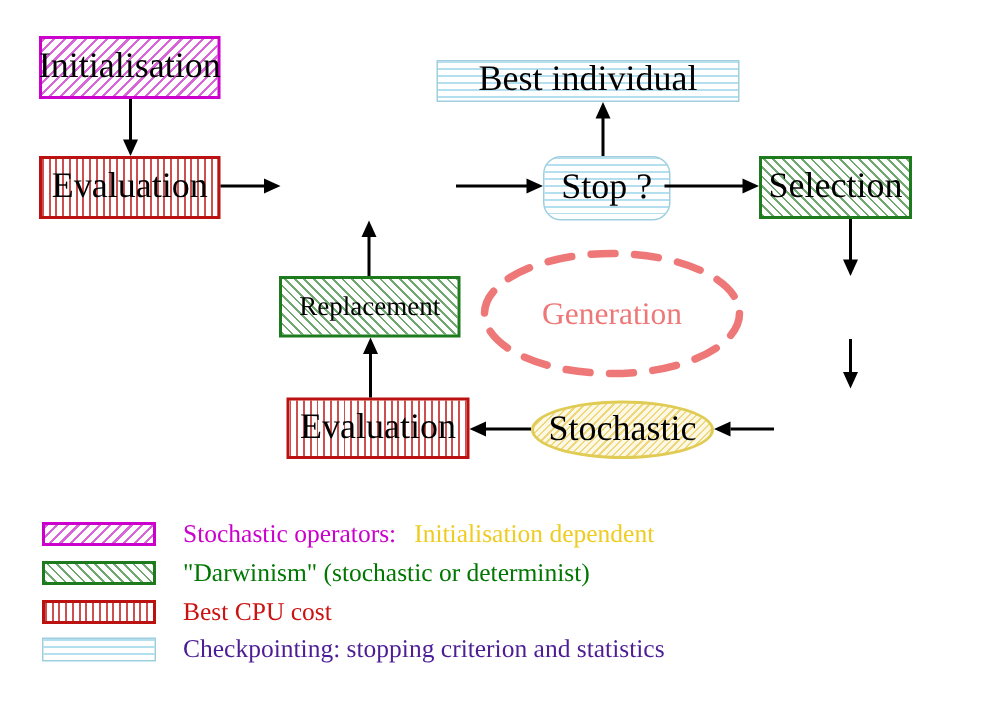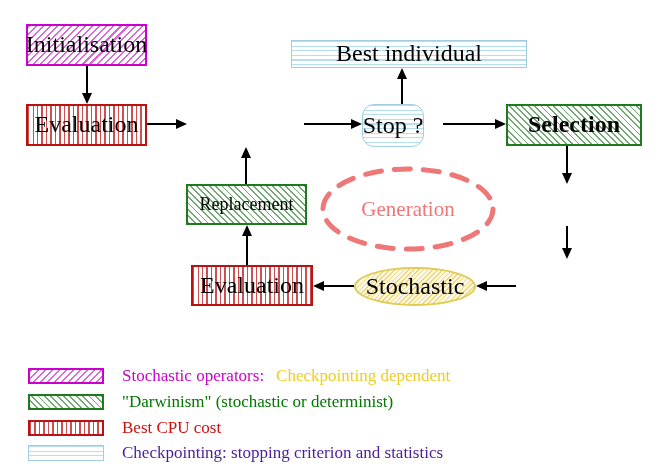--- a/index.html
+++ b/index.html
@@ -45,44 +45,44 @@
   .ahead.left  { border-top:5px solid transparent; border-bottom:5px solid transparent; border-right:11px solid #000; }
   
   #generation { position:absolute; left:318px; top:165px; width:180px; height:88px; }
   #generation svg { position:absolute; left:0; top:0; }
   #generation .gen-label {
     position:absolute; left:0; top:0; width:100%; height:100%;
     display:flex; align-items:center; justify-content:center;
     color:#ee7777; font-size:21px;
   }
   
-  .legend-row { position:absolute; left:28px; height:17px; display:flex; align-items:center;margin-top:20px; }
+  .legend-row { position:absolute; left:28px; height:17px; display:flex; align-items:center; }
   .swatch { width:76px; height:16px; box-sizing:border-box; flex:0 0 auto; }
   .legend-text { margin-left:18px; font-size:17px; white-space:nowrap; }
   .lt-magenta { color:#cc00cc; }
   .lt-yellow  { color:#eecc22; margin-left:12px; }
   .lt-green   { color:#007700; }
   .lt-red     { color:#cc1111; }
   .lt-cyan    { color:#4c1d95; }
 </style>
 </head>
 <body>
 
 <div id="canvas">
 
   <div class="node hatch-magenta" style="left:26px; top:24px; width:121px; height:42px;">Initialisation</div>
 
   <div class="node lines-red" style="left:26px; top:104px; width:121px; height:42px;">Evaluation</div>
 
 
-  <div class="node lines-cyan" style="left:291px; top:40px; width:236px; height:28px;">Best individual</div>
+  <div class="node lines-cyan" style="left:291px; top:40px; width:202px; height:28px;">Best individual</div>
 
-  <div class="node lines-cyan rounded" style="left:362px; top:104px; width:62px; height:43px;">Stop ?</div>
+  <div class="node lines-cyan rounded" style="left:362px; top:104px; width:85px; height:43px;">Stop ?</div>
 
-  <div class="node hatch-green" style="left:506px; top:104px; width:136px; height:42px;font-weight:bold;">Selection</div>
+  <div class="node hatch-green" style="left:506px; top:104px; width:102px; height:42px;">Selection</div>
 
 
 
   <div class="node ellipse-yellow" style="left:354px; top:267px; width:122px; height:39px;">Stochastic</div>
 
   <div class="node lines-red" style="left:191px; top:265px; width:122px; height:41px;">Evaluation</div>
 
   <div class="node hatch-green" style="left:186px; top:184px; width:121px; height:41px; font-size:18px;">Replacement</div>
 
   <div id="generation">
@@ -143,21 +143,21 @@
   </div>
 
   <div>
     <div class="aline" style="left:245px; top:157px; width:2px; height:27px;"></div>
     <div class="ahead up" style="left:241px; top:147px;"></div>
   </div>
 
   <div class="legend-row" style="top:347px;">
     <div class="swatch hatch-magenta"></div>
     <span class="legend-text lt-magenta">Stochastic operators:</span>
-    <span class="legend-text lt-yellow">Checkpointing dependent</span>
+    <span class="legend-text lt-yellow">Initialisation dependent</span>
   </div>
 
   <div class="legend-row" style="top:373px;">
     <div class="swatch hatch-green"></div>
     <span class="legend-text lt-green">"Darwinism" (stochastic or determinist)</span>
   </div>
 
   <div class="legend-row" style="top:399px;">
     <div class="swatch lines-red"></div>
     <span class="legend-text lt-red">Best CPU cost</span>

